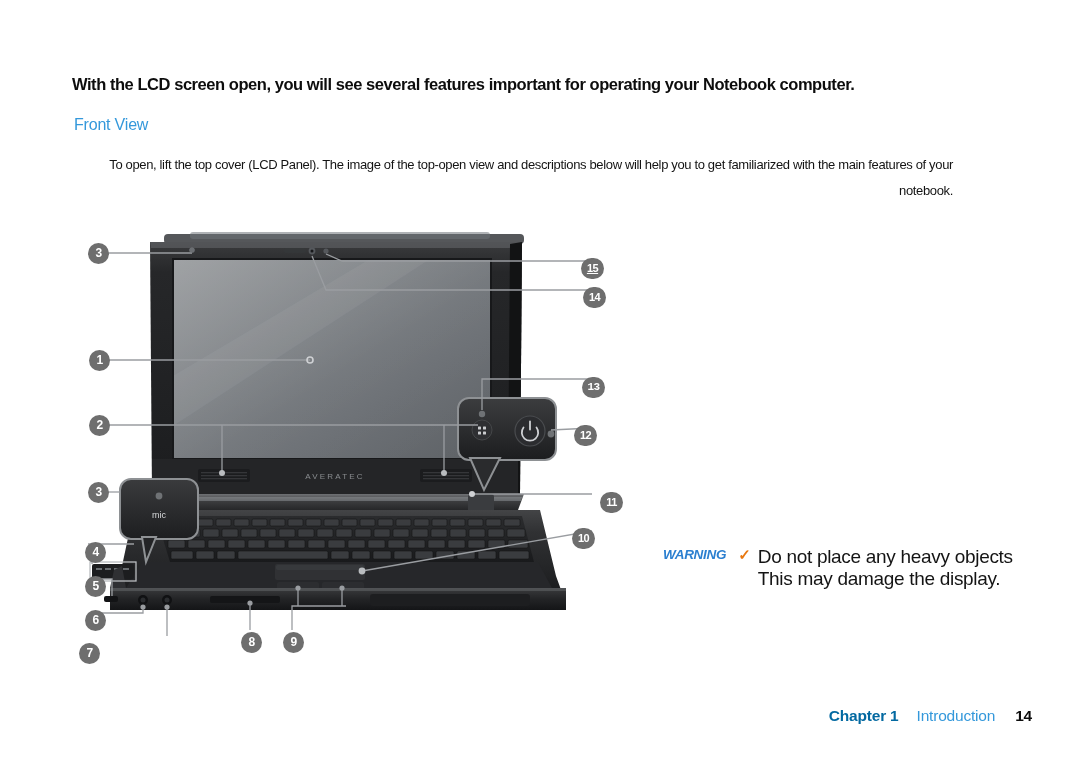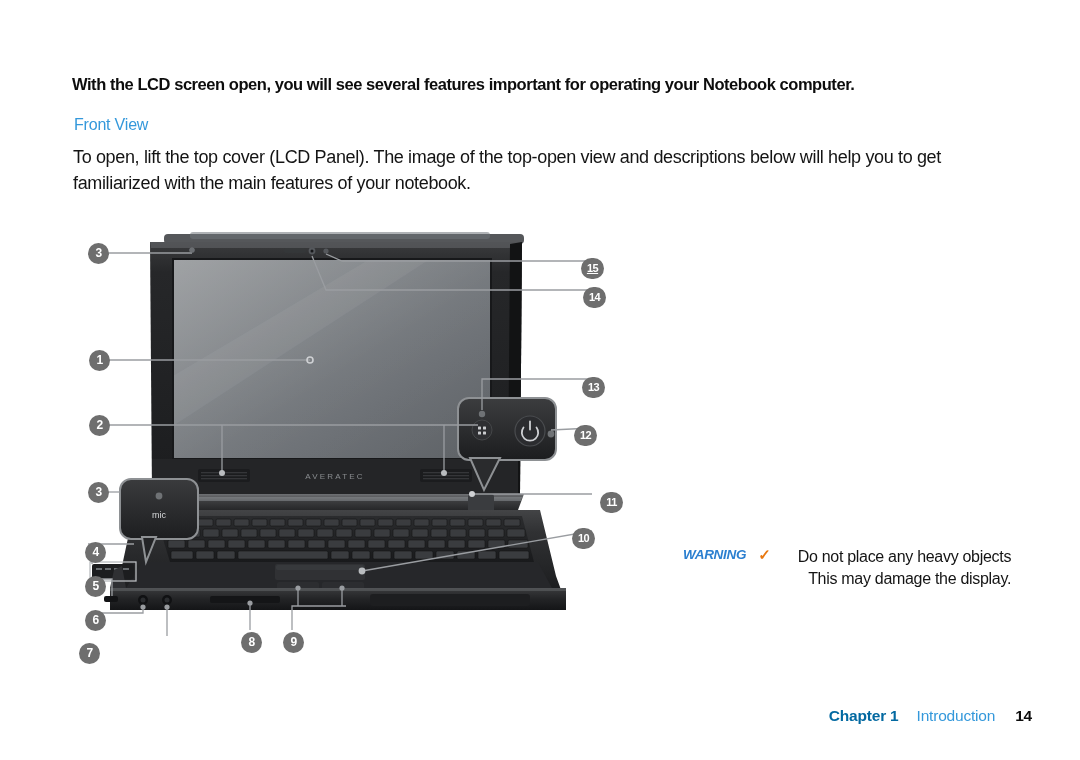--- a/index.html
+++ b/index.html
@@ -43,26 +43,27 @@
     font-size: 16px;
     font-weight: normal;
     letter-spacing: -0.2px;
     color: #3498db;
   }
 
   
   .intro {
     position: absolute;
     left: 73px;
-    top: 144px;
+    top: 152px;
     width: 880px;
-    font-size: 18px;
+    font-size: 13px;
     line-height: 26px;
     letter-spacing: -0.35px;
     color: #141414;
+    text-align: right;
   }
 
   
   .figure {
     position: absolute;
     left: 70px;
     top: 226px;
     width: 562px;
     height: 410px;
   }
@@ -84,24 +85,23 @@
     font-weight: bold;
     line-height: 21px;
     text-align: center;
     letter-spacing: -0.5px;
   }
   .callout.wide { width: 23px; height: 21px; border-radius: 11px; font-size: 11px; }
 
   
   .warning {
     position: absolute;
-    left: 683px;
+    left: 663px;
     top: 546px;
     width: 330px;
-    text-align: right;
   }
   .warning-row {
     display: flex;
     align-items: flex-start;
   }
   .warning-label {
     font-size: 13.5px;
     font-weight: bold;
     font-style: italic;
     color: #2b7fd0;
@@ -110,25 +110,24 @@
     padding-top: 1px;
   }
   .warning-check {
     color: #e8770f;
     font-size: 15px;
     font-weight: bold;
     margin: 0 7px 0 12px;
     line-height: 18px;
   }
   .warning-lines {
-    font-size: 16px;
+    font-size: 19px;
     line-height: 21.5px;
     letter-spacing: -0.3px;
     color: #141414;
-    margin-left: 20px;
   }
   .warning-lines div { white-space: nowrap; }
 
   
   .footer {
     position: absolute;
     left: 0;
     top: 707px;
     width: 1032px;
     text-align: right;
@@ -465,21 +464,21 @@
       <div class="callout" style="left: 88px; top: 482px;">3</div>
       <div class="callout" style="left: 85px; top: 542px;">4</div>
       <div class="callout" style="left: 85px; top: 576px;">5</div>
       <div class="callout" style="left: 85px; top: 610px;">6</div>
       <div class="callout" style="left: 79px; top: 643px;">7</div>
       <div class="callout" style="left: 241px; top: 632px;">8</div>
       <div class="callout" style="left: 283px; top: 632px;">9</div>
       <div class="callout wide" style="left: 572px; top: 528px;">10</div>
       <div class="callout wide" style="left: 572px; top: 492px; margin-left: 28px;">11</div>
       <div class="callout wide" style="left: 574px; top: 425px;">12</div>
-      <div class="callout wide" style="left: 582px; top: 377px;">13</div>
+      <div class="callout wide" style="left: 582px; top: 377px; font-family: Liberation Mono, monospace;">13</div>
       <div class="callout wide" style="left: 583px; top: 287px;">14</div>
       <div class="callout wide" style="left: 581px; top: 258px; text-decoration: underline;">15</div>
     </div>
 
   <div class="warning">
     <div class="warning-row">
       <span class="warning-label">WARNING</span>
       <span class="warning-check">✓</span>
       <span class="warning-lines">
         <div>Do not place any heavy objects</div>

